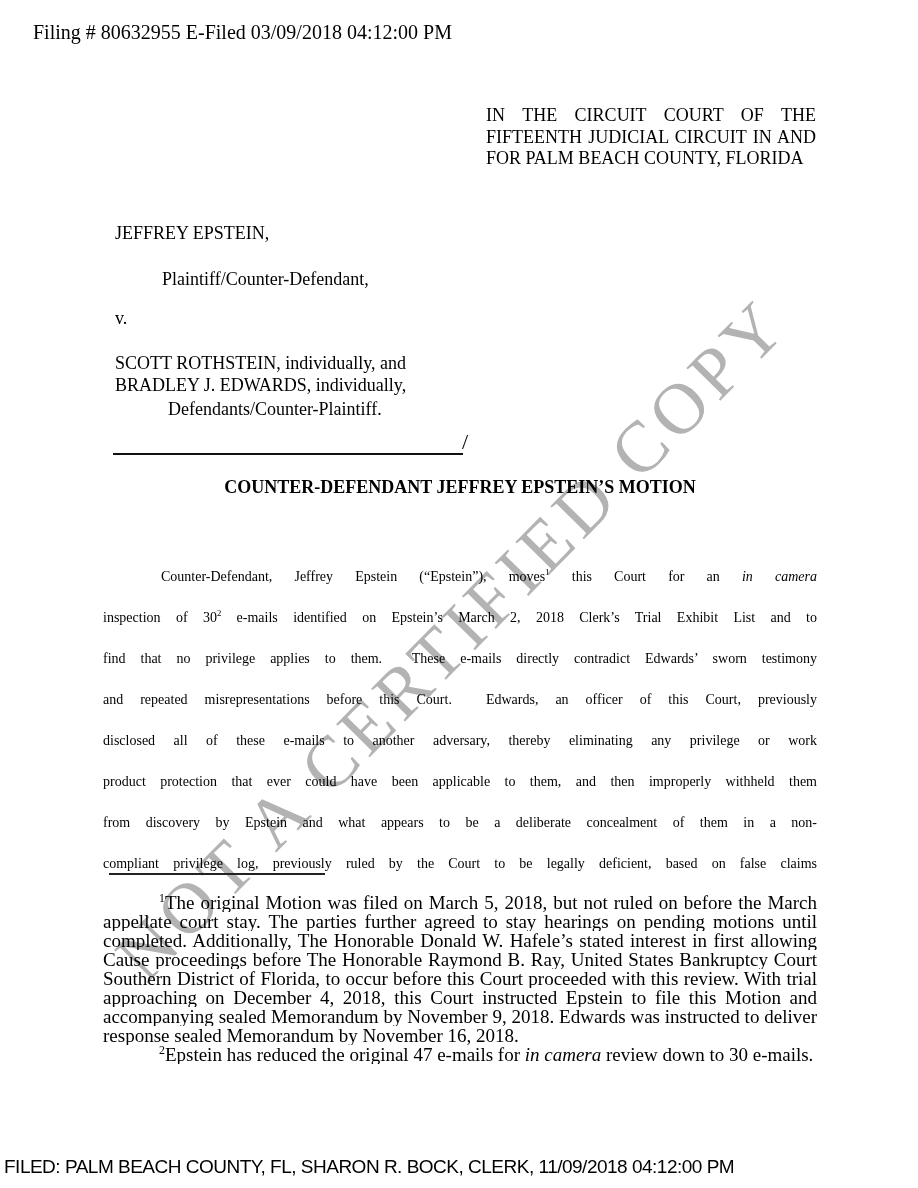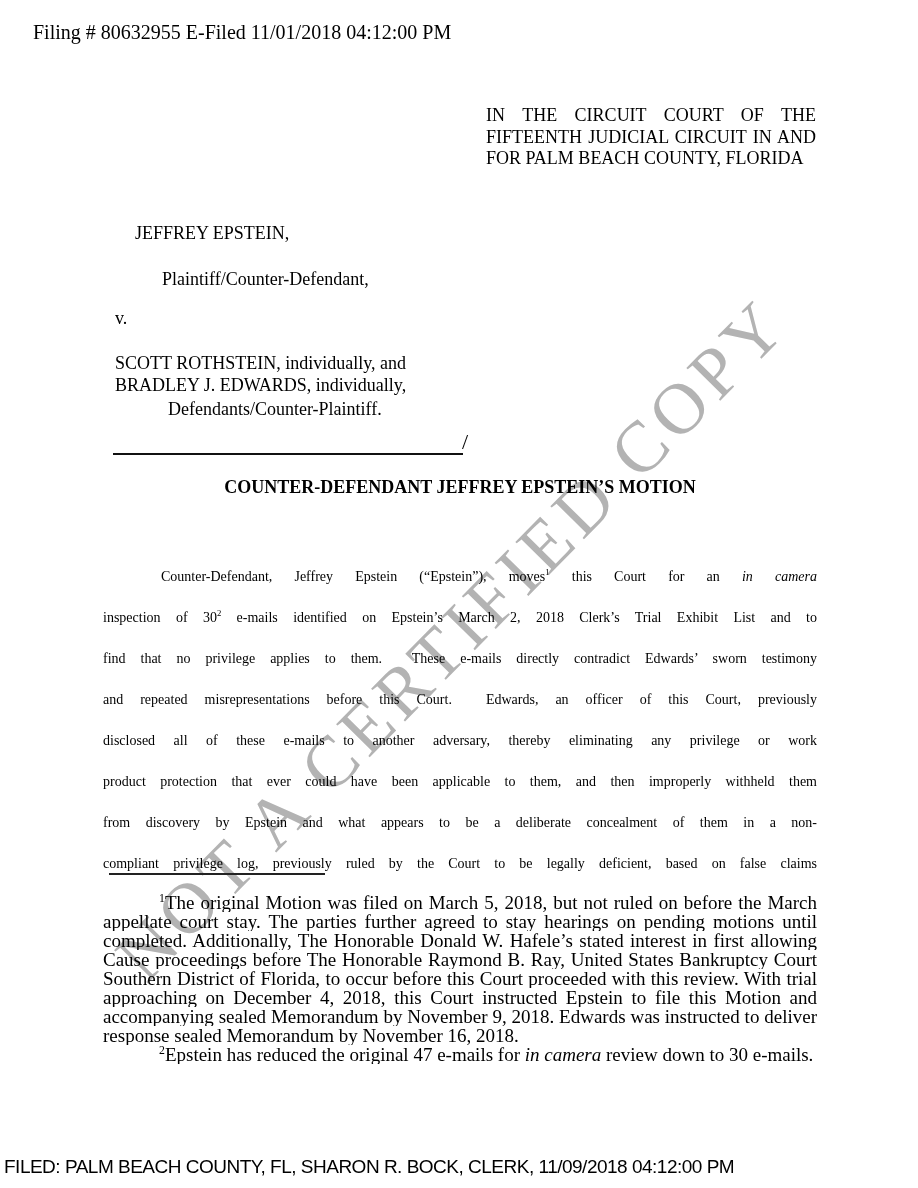--- a/index.html
+++ b/index.html
@@ -26,21 +26,21 @@
   .seg-i { font-style:italic; }
   .seg-sup { vertical-align:super; font-size:0.62em; line-height:0; }
 
   .filing-header { left:33px; top:20px; font-size:20px; line-height:24px; }
 
   .court-block { left:486px; top:105px; width:330px; font-size:18px; }
   .court-block .tline { line-height:21.5px; }
   .case-no { left:486px; top:195px; font-size:18px; line-height:22px; }
 
   .caption { font-size:18px; line-height:22px; }
-  .p-name  { left:115px; top:222px;margin-left:20px; }
+  .p-name  { left:115px; top:222px; }
   .p-role  { left:162px; top:268px; }
   .versus  { left:115px; top:307px; }
   .d-names { left:115px; top:353px; width:420px; }
   .d-names div { line-height:21.5px; }
   .d-role  { left:168px; top:398px; }
   .caption-rule { left:113px; top:433px; width:350px; height:20px; border-bottom:2px solid #111; }
   .caption-slash { left:462px; top:431px; font-size:22px; line-height:22px; }
 
   .motion-title { left:103px; top:476px; width:714px; text-align:center; }
   .title-line {
@@ -63,21 +63,21 @@
 </style>
 </head>
 <body>
 
 <div class="page">
 
   <div class="watermark" style="color: rgb(179, 179, 179);">NOT A CERTIFIED COPY</div>
 
   <div class="content">
 
-    <div class="abs filing-header">Filing # 80632955 E-Filed 11/01/2018 04:12:00 PM</div>
+    <div class="abs filing-header">Filing # 80632955 E-Filed 03/09/2018 04:12:00 PM</div>
 
     <div class="abs court-block">
         <div class="tline"><span>IN THE CIRCUIT COURT OF THE</span></div>
         <div class="tline"><span>FIFTEENTH JUDICIAL CIRCUIT IN AND</span></div>
         <div class="tline nojust"><span>FOR PALM BEACH COUNTY, FLORIDA</span></div>
       </div>
 
     <div class="abs caption p-name">JEFFREY EPSTEIN,</div>
     <div class="abs caption p-role">Plaintiff/Counter-Defendant,</div>
     <div class="abs caption versus">v.</div>

